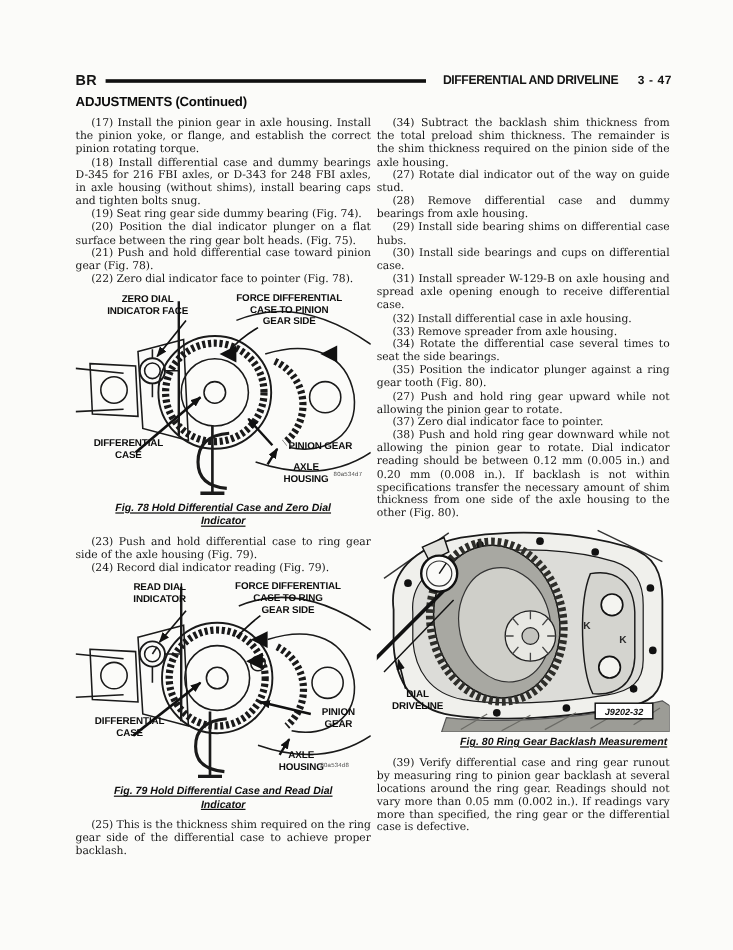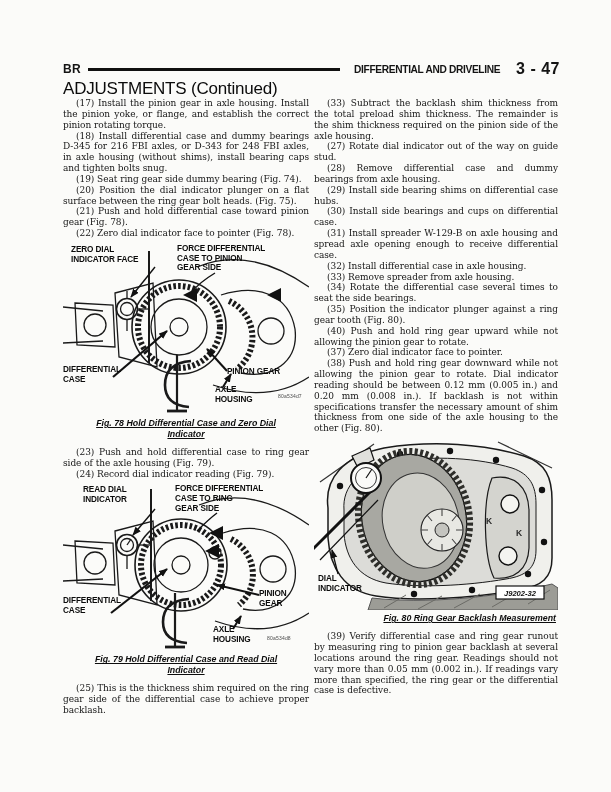--- a/index.html
+++ b/index.html
@@ -15,44 +15,44 @@
   }
   
   .hdr{
     position:absolute;left:63px;top:60px;width:497px;
     display:flex;align-items:center;
     font-family:"Liberation Sans",sans-serif;font-weight:700;justify-content:space-between;
   }
   .hdr .model{font-size:12px;letter-spacing:.3px;}
   .hdr .rule{flex:1;height:2.4px;background:#101010;margin:1px 8px 0 7px;}
   .hdr .title{font-size:10.6px;letter-spacing:-0.35px;transform:scaleX(.96);transform-origin:right;}
-  .hdr .pageno{font-size:16px;margin-left:16px;letter-spacing:.5px;white-space:nowrap;}
+  .hdr .pageno{font-size:10px;margin-left:16px;letter-spacing:.5px;white-space:nowrap;}
   .subhead{
     position:absolute;left:63px;top:79px;
-    font-family:"Liberation Sans",sans-serif;font-weight:400;font-size:17px;
+    font-family:"Liberation Sans",sans-serif;font-weight:700;font-size:11px;
     letter-spacing:-0.2px;color:#0b0b0b;
   }
   
   .col{position:absolute;top:98px;}
   .col-left{left:63px;width:246px;}
   .col-right{left:314px;width:244px;}
   .step{
     margin:0;text-indent:13px;
     font-size:9px;line-height:10.85px;text-align:justify;
     letter-spacing:-0.05px;color:#161616;
   }
   
   .fig{position:relative;margin-top:4px;}
   .fig svg{position:absolute;left:0;top:0;}
   .fig78,.fig80{width:246px;height:172px;}
   .fig79{width:246px;height:168px;}
   .callout{
     position:absolute;
     font-family:"Liberation Sans",sans-serif;font-weight:700;
-    font-size:8.2px;line-height:1.18;text-align:left;
+    font-size:8.2px;line-height:1.18;text-align:center;
     white-space:pre-line;letter-spacing:-0.1px;color:#0c0c0c;
   }
   .figcode{
     position:absolute;
     font-family:"Liberation Sans",sans-serif;font-size:5px;
     color:#4a4a4a;letter-spacing:.2px;
   }
   .figcaption{
     margin:3px auto 7px;width:212px;
     font-family:"Liberation Sans",sans-serif;font-weight:700;font-style:italic;
@@ -206,31 +206,31 @@
       <div class="callout" style="left:150px;top:142px;width:76px">AXLE
 HOUSING</div>
       <div class="figcode" style="left:204px;top:152px">80a534d8</div>
     </div>
     <div class="figcaption">Fig. 79 Hold Differential Case and Read Dial Indicator</div>
 
     <p class="step">(25) This is the thickness shim required on the ring gear side of the differential case to achieve proper backlash.</p>
   </div>
 
   <div class="col col-right">
-    <p class="step">(33) Subtract the backlash shim thickness from the total preload shim thickness. The remainder is the shim thickness required on the pinion side of the axle housing.</p>
+    <p class="step">(34) Subtract the backlash shim thickness from the total preload shim thickness. The remainder is the shim thickness required on the pinion side of the axle housing.</p>
     <p class="step">(27) Rotate dial indicator out of the way on guide stud.</p>
     <p class="step">(28) Remove differential case and dummy bearings from axle housing.</p>
     <p class="step">(29) Install side bearing shims on differential case hubs.</p>
     <p class="step">(30) Install side bearings and cups on differential case.</p>
     <p class="step">(31) Install spreader W-129-B on axle housing and spread axle opening enough to receive differential case.</p>
     <p class="step">(32) Install differential case in axle housing.</p>
     <p class="step">(33) Remove spreader from axle housing.</p>
     <p class="step">(34) Rotate the differential case several times to seat the side bearings.</p>
     <p class="step">(35) Position the indicator plunger against a ring gear tooth (Fig. 80).</p>
-    <p class="step">(40) Push and hold ring gear upward while not allowing the pinion gear to rotate.</p>
+    <p class="step">(27) Push and hold ring gear upward while not allowing the pinion gear to rotate.</p>
     <p class="step">(37) Zero dial indicator face to pointer.</p>
     <p class="step">(38) Push and hold ring gear downward while not allowing the pinion gear to rotate. Dial indicator reading should be between 0.12 mm (0.005 in.) and 0.20 mm (0.008 in.). If backlash is not within specifications transfer the necessary amount of shim thickness from one side of the axle housing to the other (Fig. 80).</p>
 
     <div class="fig fig80" style="width:244px">
       <svg viewBox="0 0 244 172" width="244" height="172">
         <defs>
           <marker id="ah80" markerWidth="9" markerHeight="8" refX="8" refY="3.5" orient="auto" markerUnits="userSpaceOnUse">
             <path d="M0,0 L9,3.5 L0,7 Z" fill="#111"></path>
           </marker>
         </defs>
@@ -268,20 +268,20 @@
         <path d="M52,40 L58,31" stroke="#111" stroke-width="1.2" fill="none"></path>
         <path d="M58,160 C110,166 180,160 238,146 L244,150 L244,172 L54,172 Z" fill="#9c9c96" stroke="#555" stroke-width="1"></path>
         <path d="M70,170 L92,157 M104,171 L128,158 M140,170 L166,156 M178,169 L204,154 M214,166 L236,152" stroke="#6b6b66" stroke-width="1" fill="none"></path>
         <rect x="182" y="148" width="48" height="13" fill="#ffffff" stroke="#111" stroke-width="1.2"></rect>
         <text x="206" y="158" text-anchor="middle" class="svgtext-code">J9202-32</text>
         <text x="172" y="86" class="svgtext-k">K</text>
         <text x="202" y="98" class="svgtext-k">K</text>
         <path d="M24,136 L18,112" stroke="#111" stroke-width="1.3" fill="none" marker-end="url(#ah80)"></path>
       </svg>
       <div class="callout" style="left:4px;top:136px;width:60px">DIAL
-INDICATOR</div>
+DRIVELINE</div>
     </div>
     <div class="figcaption wide">Fig. 80 Ring Gear Backlash Measurement</div>
 
     <p class="step">(39) Verify differential case and ring gear runout by measuring ring to pinion gear backlash at several locations around the ring gear. Readings should not vary more than 0.05 mm (0.002 in.). If readings vary more than specified, the ring gear or the differential case is defective.</p>
   </div>
 
 </div>
 
 </body></html>

